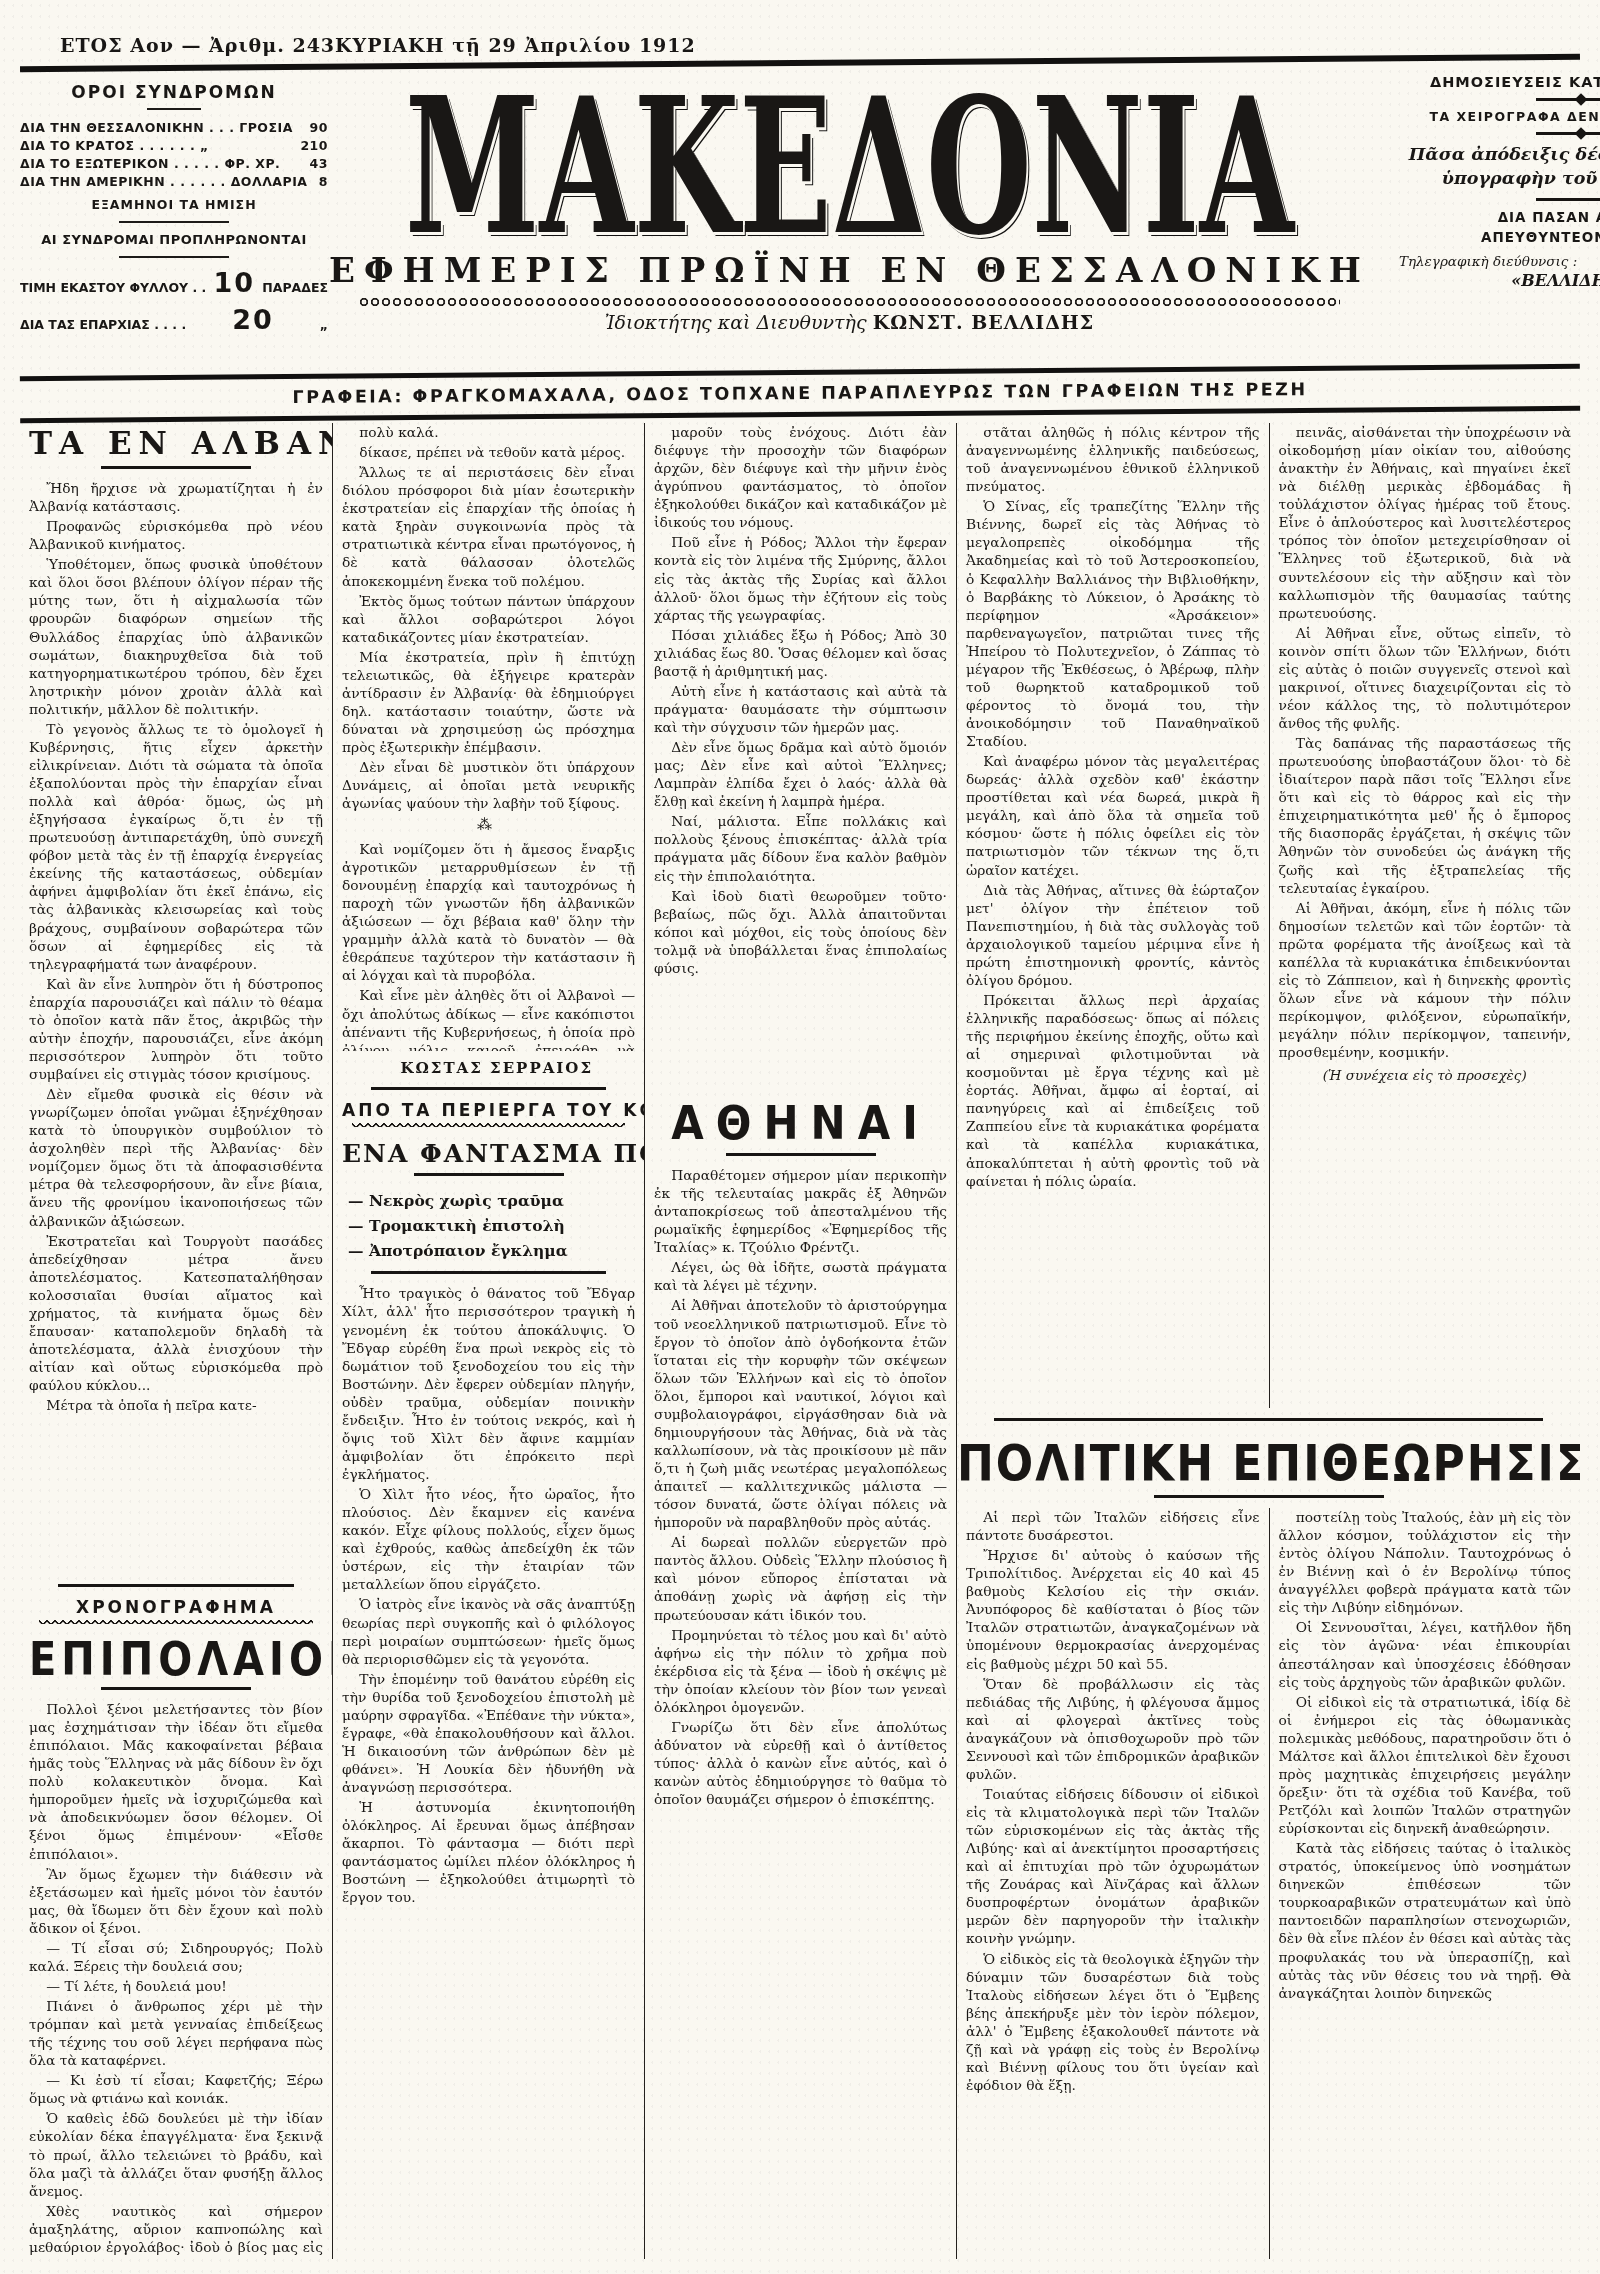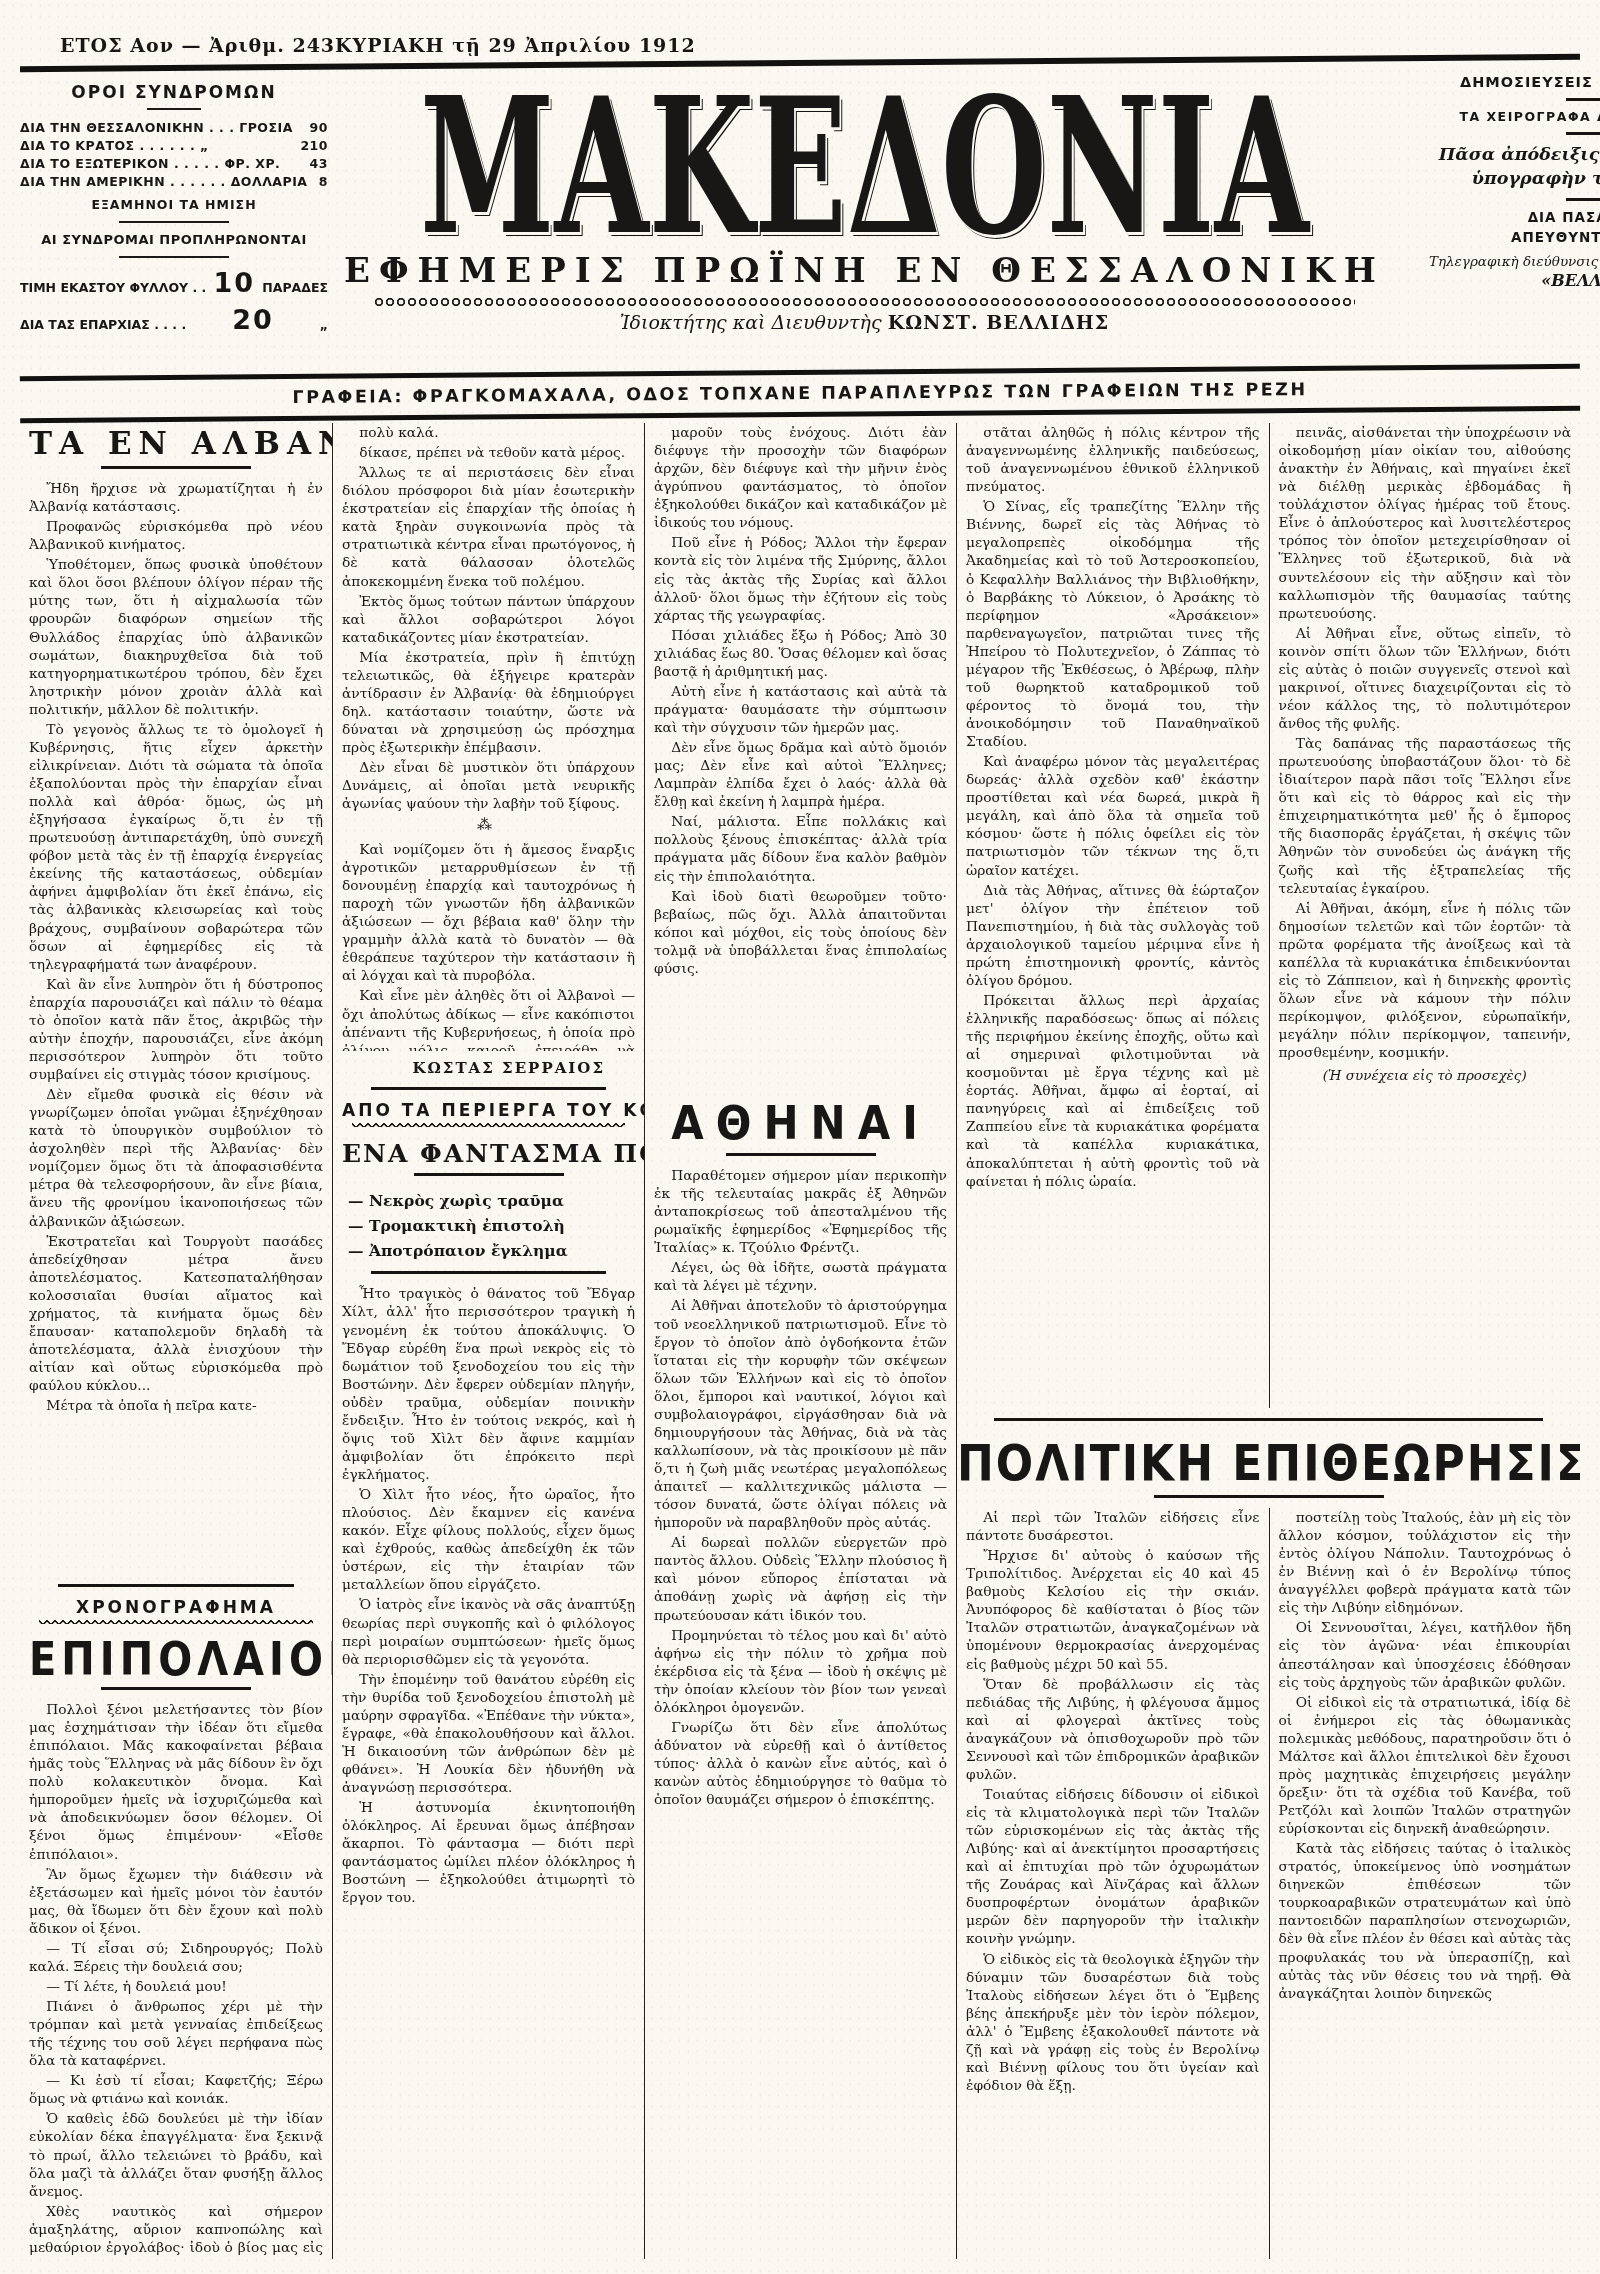--- a/index.html
+++ b/index.html
@@ -6,21 +6,21 @@
   body{background:#d8d5cc;font-family:"DejaVu Serif", serif;color:#191715;}
   .page{position:relative;width:1600px;height:2274px;margin:0 auto;background:#faf8f1;
         background-image:radial-gradient(rgba(20,20,20,0.045) 1px, transparent 1px);
         background-size:9px 11px;overflow:hidden;box-sizing:border-box;padding:12px 20px;}
   
   .topbar{display:flex;justify-content:flex-start;align-items:flex-end;height:44px;}
   .issue-line{margin-left:40px;font-size:19px;font-weight:bold;letter-spacing:1px;}
   .date-line{margin-right:440px;font-size:19px;font-weight:bold;letter-spacing:1px;}
   .toprule{height:6px;background:#121110;margin-top:4px;transform:rotate(-0.45deg);}
   
-  .masthead{display:grid;grid-template-columns:308px 1fr 420px;column-gap:16px;height:300px;margin-top:2px;}
+  .masthead{display:grid;grid-template-columns:308px 1fr 420px;column-gap:1px;height:300px;margin-top:2px;}
   .mh-left{padding-top:14px;font-family:"DejaVu Sans", sans-serif;}
   .mh-left .box-title{text-align:center;font-size:17px;font-weight:bold;letter-spacing:2px;}
   .mini-rule{width:54px;height:2px;background:#1c1a18;margin:6px auto 10px;}
   .sub-row{display:flex;justify-content:space-between;font-size:12.5px;font-weight:bold;
            letter-spacing:0.5px;margin:3px 0;white-space:nowrap;}
   .sub-row .val{font-weight:bold;}
   .center-note{text-align:center;font-size:12.5px;font-weight:bold;margin-top:8px;letter-spacing:1px;}
   .mid-rule{width:110px;height:2px;background:#1c1a18;margin:9px auto;}
   .prepay{text-align:center;font-size:13px;font-weight:bold;letter-spacing:0.5px;}
   .price-row{display:flex;align-items:baseline;justify-content:space-between;font-size:12.5px;
@@ -76,21 +76,21 @@
   .rule-end{width:80%;height:3px;background:#171513;margin:10px auto;}
   .kicker{text-align:center;font-family:"DejaVu Sans", sans-serif;font-size:17px;font-weight:bold;
           letter-spacing:3px;white-space:nowrap;}
   .wave{height:6px;margin:3px 10px 8px;
         background:radial-gradient(circle at 4px 0px, transparent 2.6px, #1c1916 2.8px 4px, transparent 4.4px);
         background-size:8px 6px;background-repeat:repeat-x;}
   .hl-epipolaioi{text-align:center;font-family:"DejaVu Sans", sans-serif;font-size:40px;
                  font-weight:bold;letter-spacing:5px;transform:scaleY(1.15);margin:2px 0 0;}
   .hl-phantom{text-align:center;font-size:25px;font-weight:bold;letter-spacing:2px;white-space:nowrap;margin-top:2px;}
   .subhead{font-size:15.5px;font-weight:bold;margin:5px 0 0 6px;text-indent:0;line-height:1.3;}
-  .signature{text-align:right;font-size:15px;font-weight:bold;letter-spacing:2px;margin:8px 30px 0 0;}
+  .signature{text-align:right;font-size:15px;font-weight:bold;letter-spacing:2px;margin:8px 42px 0 0;}
   .hl-athens{text-align:center;font-family:"DejaVu Sans", sans-serif;font-size:42px;font-weight:bold;
              letter-spacing:12px;transform:scaleY(1.1);margin:4px 0 0;}
   .hl-politiki{text-align:center;font-family:"DejaVu Sans", sans-serif;font-size:44px;font-weight:bold;
                letter-spacing:2px;transform:scaleY(1.12);white-space:nowrap;margin:6px 0 2px;}
   .continuation{text-align:center;font-size:13.5px;font-style:italic;margin-top:6px;}
 </style>
 </head>
 <body>
 
 <div class="page">

